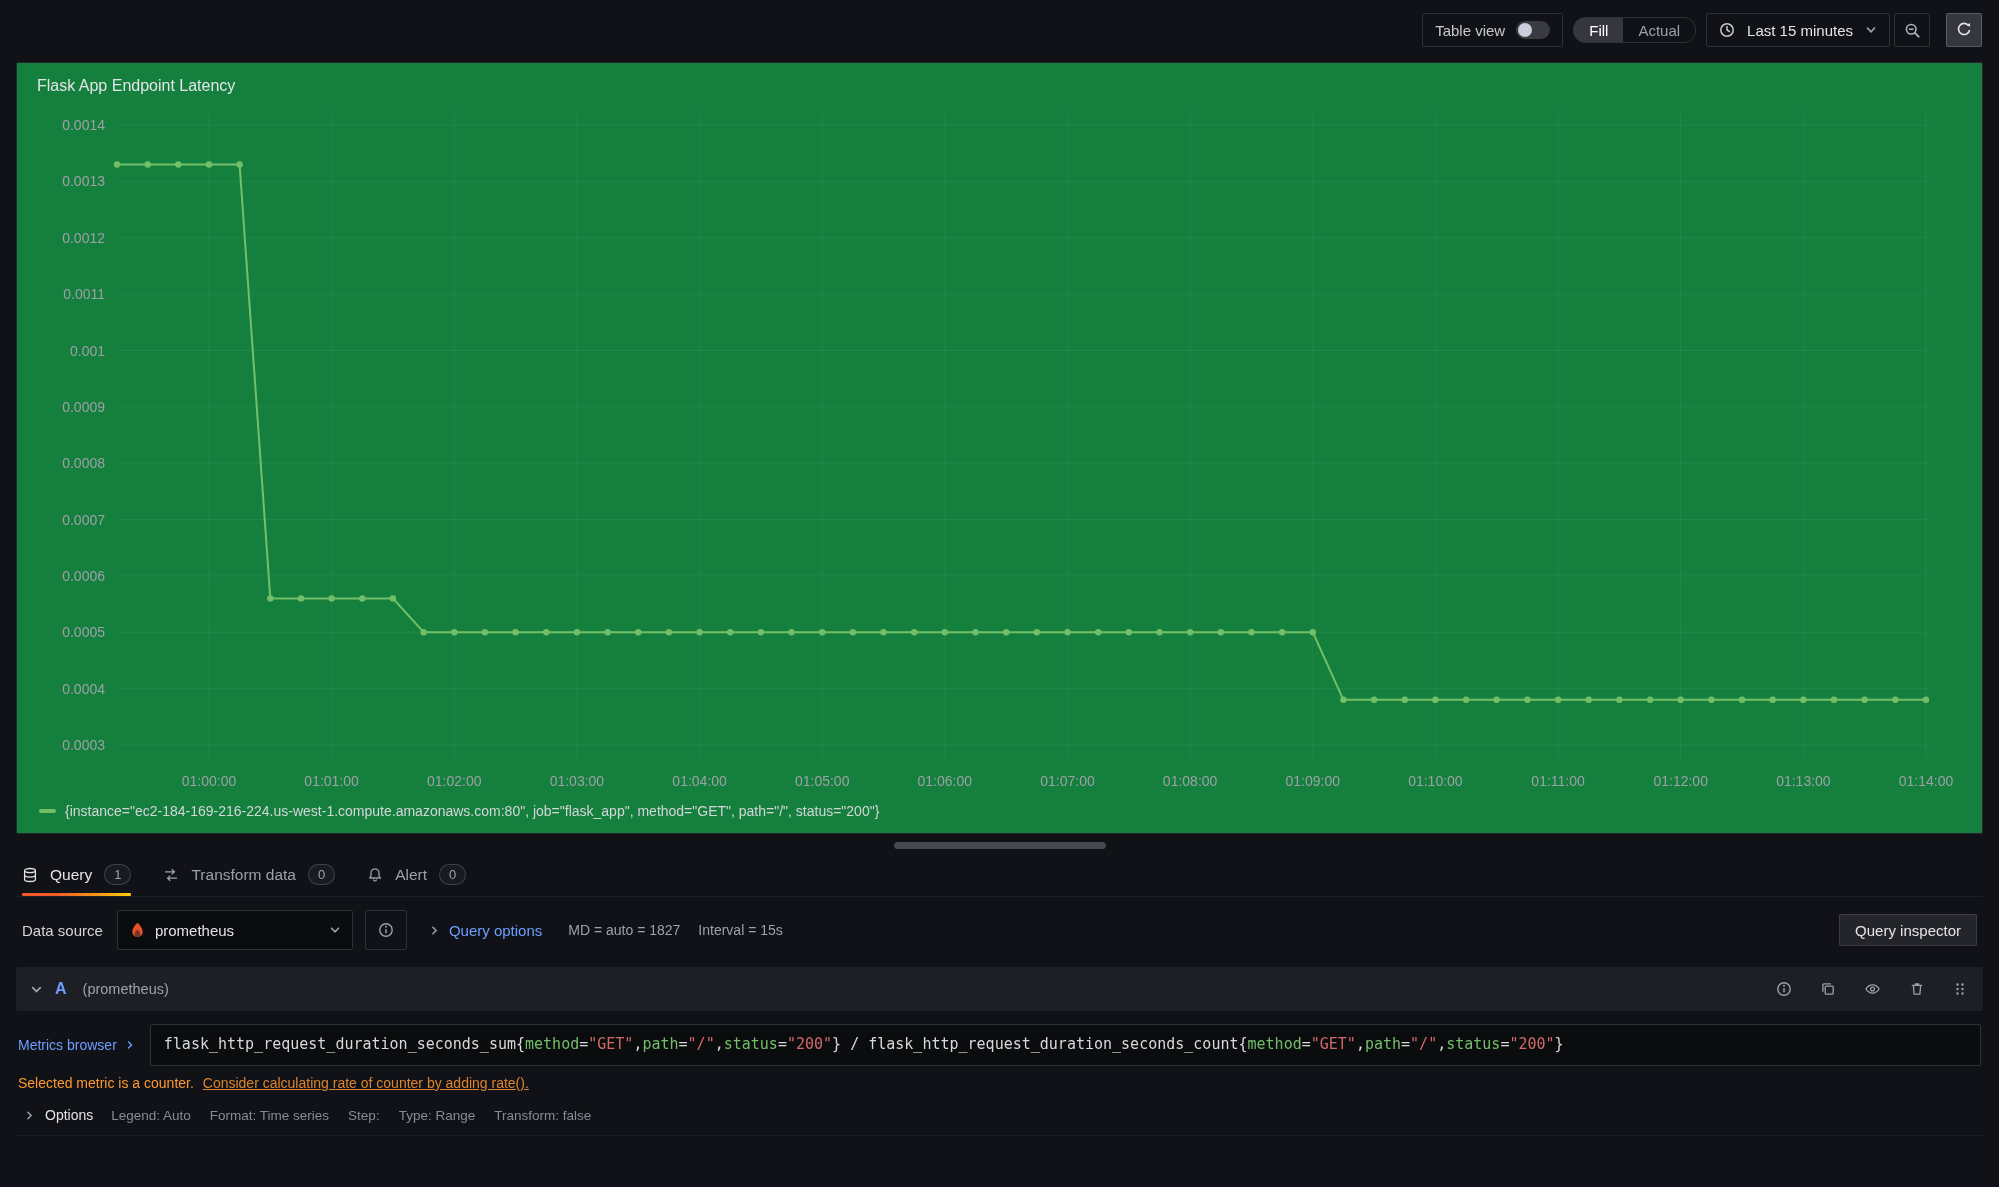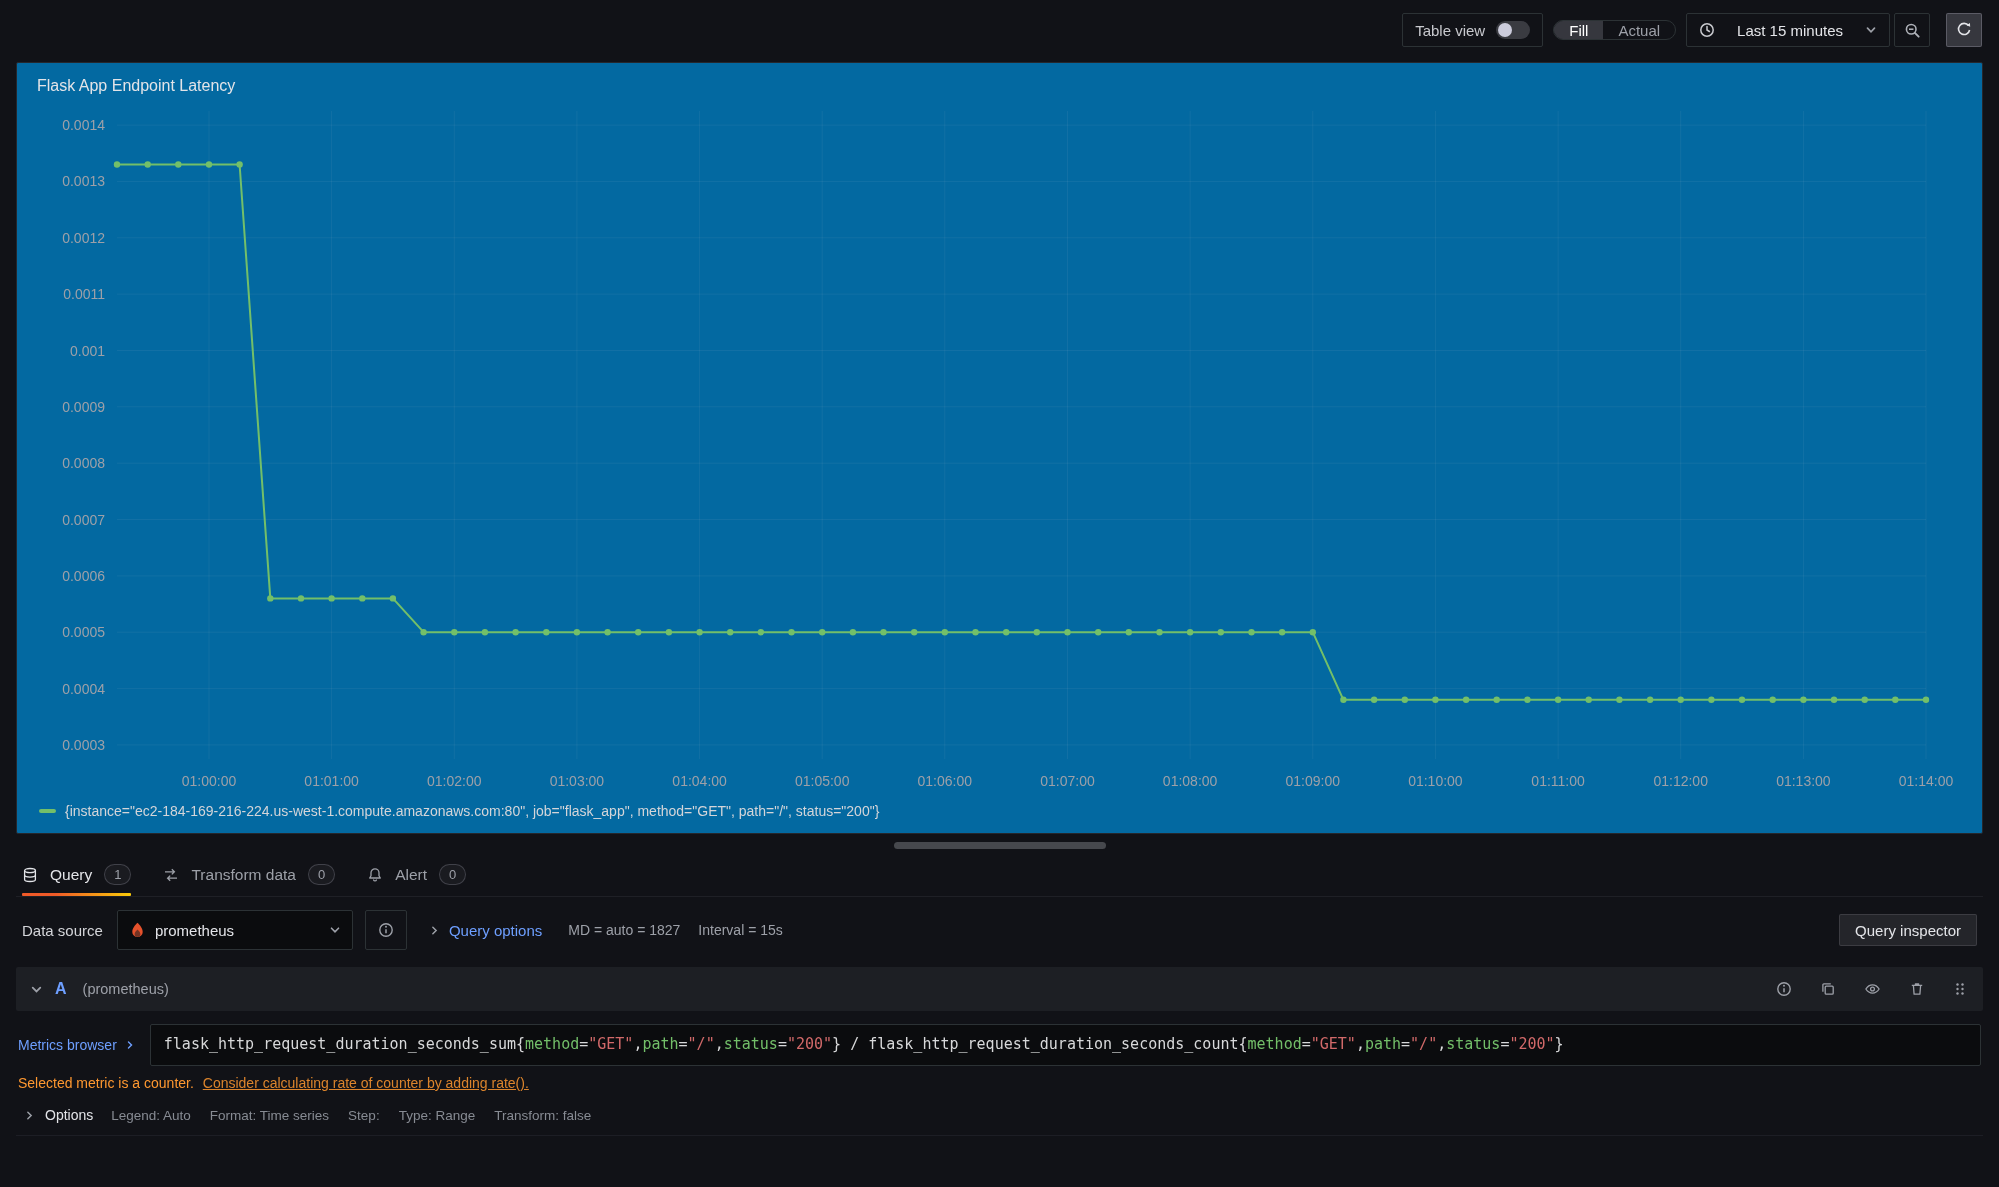--- a/index.html
+++ b/index.html
@@ -27,40 +27,40 @@
   
   .topbar{
     height:60px; display:flex; align-items:center; justify-content:flex-end;
     gap:10px; padding:0 17px;
   }
   .tb-box{
     height:34px; display:flex; align-items:center; gap:10px;
     border:1px solid var(--border); border-radius:2px; padding:0 12px;
     background:transparent; color:var(--txt-dim); cursor:pointer;
   }
-  .seg-group{ height:20px; display:flex; border:1px solid var(--border); border-radius:12px; overflow:hidden;}
+  .seg-group{ height:26px; display:flex; border:1px solid var(--border); border-radius:12px; overflow:hidden;}
   .seg{
     height:100%; padding:0 15px; display:flex; align-items:center;
     background:transparent; border:none; color:var(--txt-dim);
     font:500 15px "Liberation Sans",sans-serif; cursor:pointer;
   }
   .seg.active{ background:var(--sec-bg-strong); color:#fff; }
   .tb-time{ color:#e3e4e8; font-weight:500; }
   .icon-btn{
     width:36px; height:34px; display:flex; align-items:center; justify-content:center;
     border:1px solid var(--border); border-radius:2px; background:transparent;
     color:#aeb1b8; cursor:pointer; padding:0;
   }
   .icon-btn.lit{ background:var(--sec-bg-strong); border-color:rgba(204,204,220,0.25); color:#e3e4e8;}
   .switch{ width:34px; height:18px; border-radius:10px; background:rgba(204,204,220,0.22); position:relative; display:inline-block; cursor:pointer; flex:none;}
   .switch .knob{ position:absolute; left:2px; top:2px; width:14px; height:14px; border-radius:50%; background:#ccccdc;}
 
   
   .panel{
-    margin:2px 16px 0; height:772px; background:#0369a1;
+    margin:2px 16px 0; height:772px; background:#15803d;
     border:1px solid #25272d; border-radius:2px;
     padding:8px 14px 6px; display:flex; flex-direction:column;
   }
   .panel-title{ font-size:16px; color:#e3e4e8; font-weight:500; padding:6px 6px 4px; }
   .chart-host{ flex:1; min-height:0; position:relative; }
   .legend-row{ height:32px; display:flex; align-items:center; gap:9px; padding-left:8px; cursor:pointer;}
   .legend-swatch{ width:17px; height:4px; border-radius:2px; background:var(--green); flex:none;}
   .legend-text{ font-size:14px; color:#d4d5d9; }
 
   .scroll-pill{ width:212px; height:7px; border-radius:4px; background:#46484d; margin:8px auto 4px; cursor:grab;}
@@ -142,21 +142,21 @@
   <div class="tb-box" style="gap:11px;">
     <span style="font-size:15px;color:#c8c9ce;">Table view</span>
     <span class="switch">
         <span class="knob"></span>
       </span>
   </div>
   <div class="seg-group">
     <button class="seg active">Fill</button>
     <button class="seg">Actual</button>
   </div>
-  <div class="tb-box" style="gap:22px;">
+  <div class="tb-box" style="gap:12px;">
     <span style="display:flex;color:#c8c9ce;">
       <svg width="16" height="16" viewBox="0 0 16 16">
           <circle cx="8" cy="8" r="6.2" fill="none" stroke="currentColor" stroke-width="1.5"></circle>
           <path d="M8 4.6V8l2.4 1.5" fill="none" stroke="currentColor" stroke-width="1.5" stroke-linecap="round"></path>
         </svg>
     </span>
     <span class="tb-time">Last 15 minutes</span>
     <span style="display:flex;color:#9da0a8;">
       <svg width="12" height="12" viewBox="0 0 12 12">
           <path d="M2.5 4.2l3.5 3.6 3.5-3.6" fill="none" stroke="currentColor" stroke-width="1.7" stroke-linecap="round"></path>

